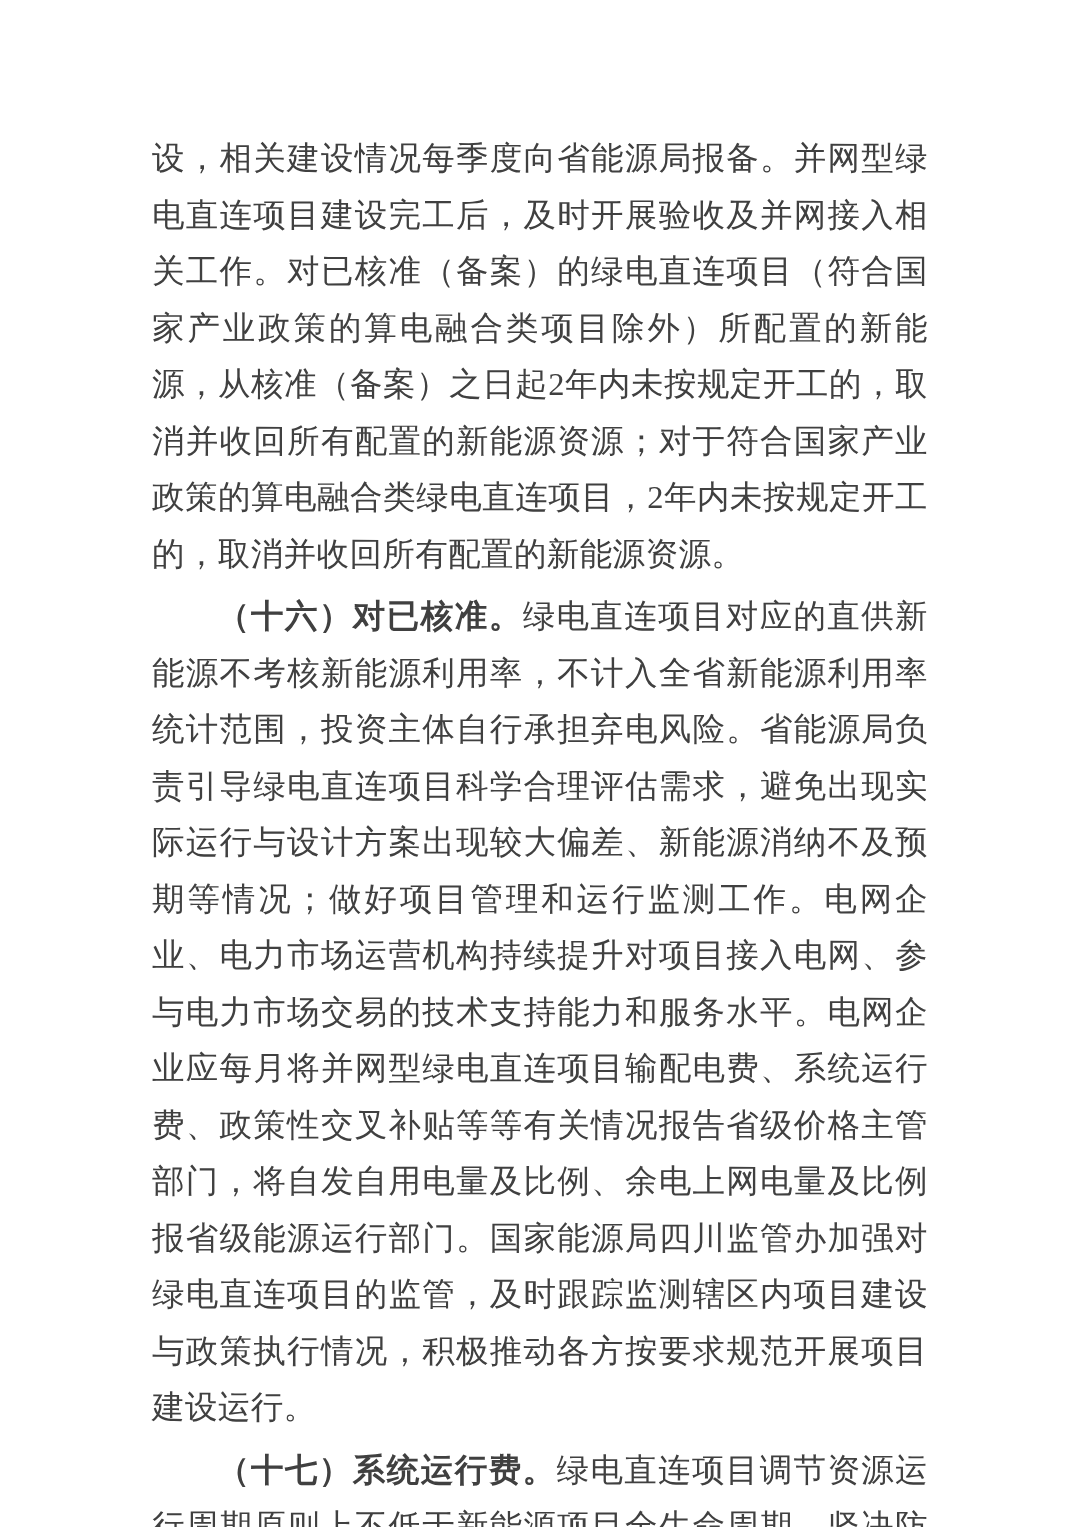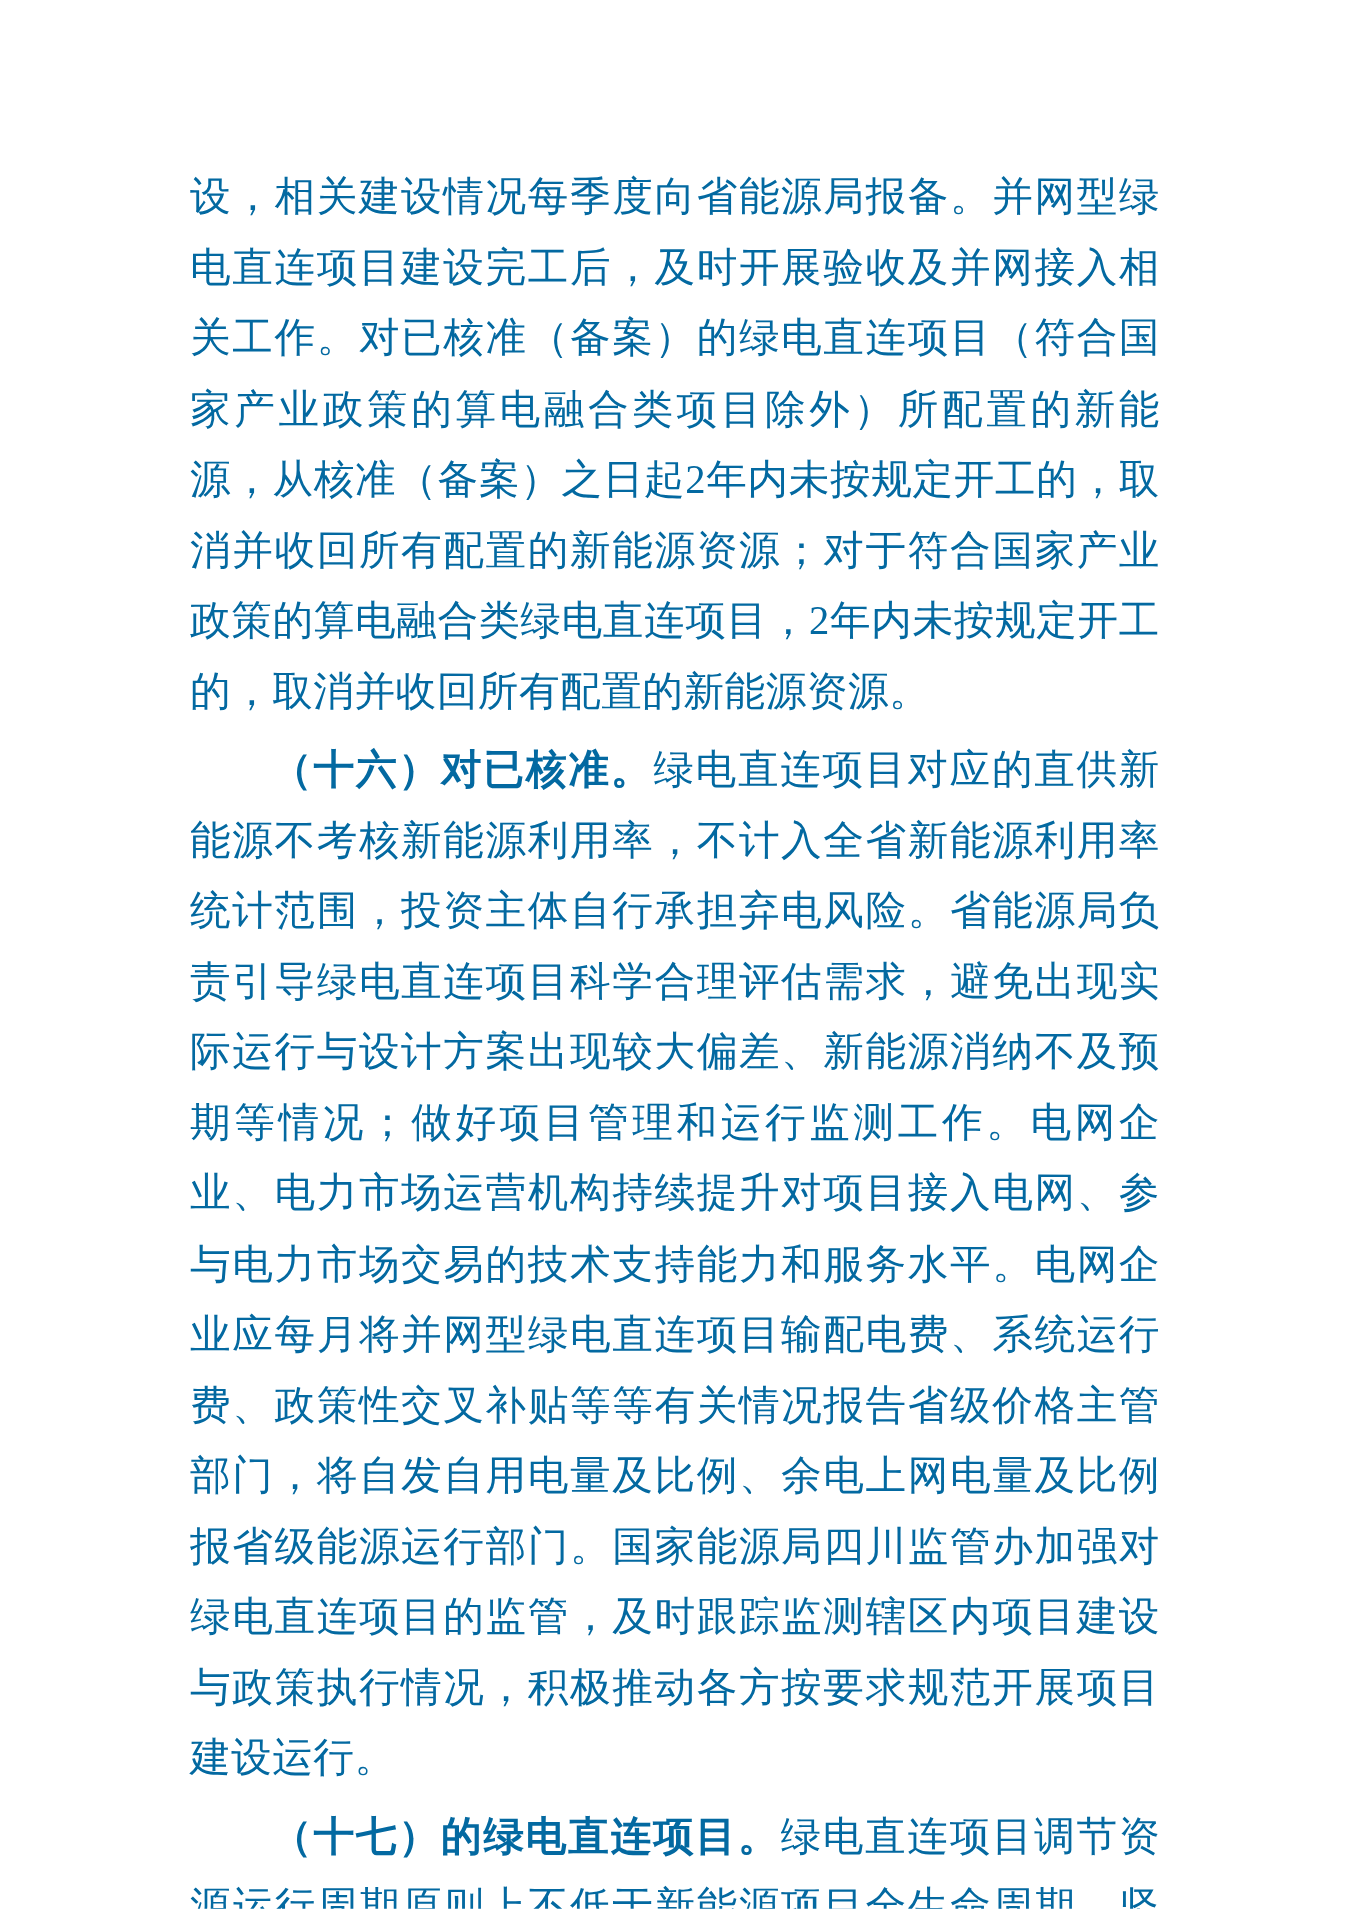--- a/index.html
+++ b/index.html
@@ -26,21 +26,21 @@
     width: 776px;
   }
   p.para {
     margin: 0 0 6px 0;
     font-size: 32.5px;
     line-height: 56.5px;
     text-align: justify;
     text-justify: inter-ideograph;
     letter-spacing: 0.4px;
     text-indent: 0;
-    color: #0369a1;
+    color: #404040;
   }
   p.para.indent {
     text-indent: 65px;
   }
   .heading-run {
     font-weight: bold;
     letter-spacing: 0.5px;
   }
   
   .doc-body {
@@ -55,17 +55,17 @@
 
     <p class="para">
       <span>设，相关建设情况每季度向省能源局报备。并网型绿电直连项目建设完工后，及时开展验收及并网接入相关工作。对已核准（备案）的绿电直连项目（符合国家产业政策的算电融合类项目除外）所配置的新能源，从核准（备案）之日起2年内未按规定开工的，取消并收回所有配置的新能源资源；对于符合国家产业政策的算电融合类绿电直连项目，2年内未按规定开工的，取消并收回所有配置的新能源资源。</span>
     </p>
 
     <p class="para indent">
       <span class="heading-run">（十六）对已核准。</span><span>绿电直连项目对应的直供新能源不考核新能源利用率，不计入全省新能源利用率统计范围，投资主体自行承担弃电风险。省能源局负责引导绿电直连项目科学合理评估需求，避免出现实际运行与设计方案出现较大偏差、新能源消纳不及预期等情况；做好项目管理和运行监测工作。电网企业、电力市场运营机构持续提升对项目接入电网、参与电力市场交易的技术支持能力和服务水平。电网企业应每月将并网型绿电直连项目输配电费、系统运行费、政策性交叉补贴等等有关情况报告省级价格主管部门，将自发自用电量及比例、余电上网电量及比例报省级能源运行部门。国家能源局四川监管办加强对绿电直连项目的监管，及时跟踪监测辖区内项目建设与政策执行情况，积极推动各方按要求规范开展项目建设运行。</span>
     </p>
 
     <p class="para indent">
-      <span class="heading-run">（十七）的绿电直连项目。</span><span>绿电直连项目调节资源运行周期原则上不低于新能源项目全生命周期。坚决防止以绿电直连项目名义套取新能源资源，非不可抗力因素，在绿电直连</span>
+      <span class="heading-run">（十七）系统运行费。</span><span>绿电直连项目调节资源运行周期原则上不低于新能源项目全生命周期。坚决防止以绿电直连项目名义套取新能源资源，非不可抗力因素，在绿电直连</span>
     </p>
 
   </div>
 </div>
 
 </body></html>

